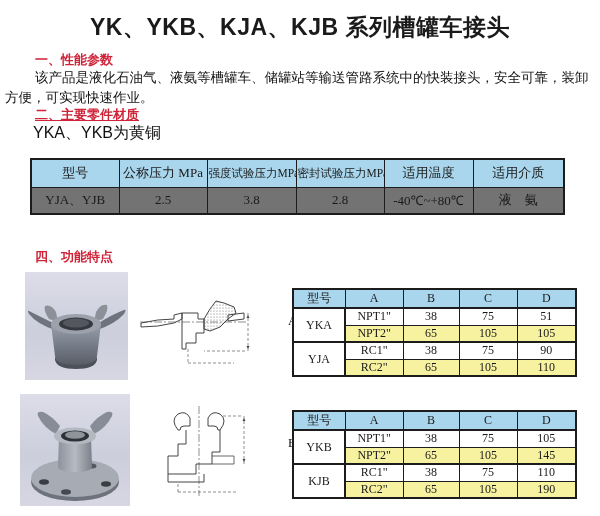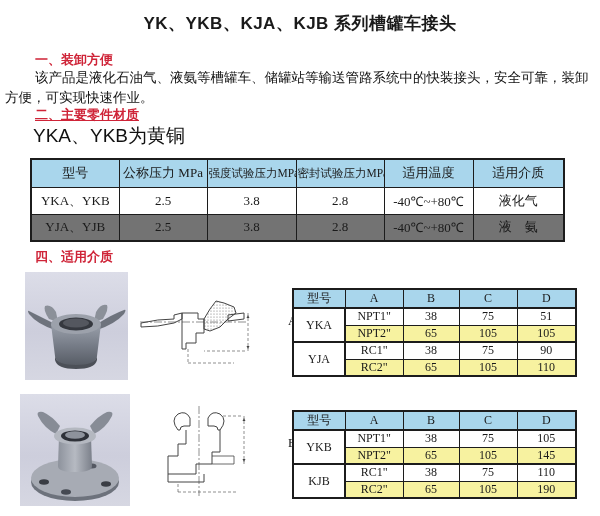--- a/index.html
+++ b/index.html
@@ -4,35 +4,35 @@
 <style>
   * { margin:0; padding:0; box-sizing:border-box; }
   html,body { background:#e8e8e8; }
   .page {
     position:relative; width:600px; height:516px; margin:0 auto;
     background:#ffffff; overflow:hidden;
     font-family:"Liberation Sans", sans-serif; color:#1a1a1a;
   }
   .title {
     position:absolute; top:12px; left:0; width:600px;
-    text-align:center; font-size:17px; font-weight:bold; letter-spacing:0.5px;
+    text-align:center; font-size:23px; font-weight:bold; letter-spacing:0.5px;
   }
   .sec-heading {
     position:absolute; left:35px; color:#cf2438; font-weight:bold; font-size:13px;
   }
   .h1 { top:51px; }
   .h2 { top:106px;text-decoration:underline; }
   .h3 { top:140px; }
   .h4 { top:248px; }
   .body-text {
     position:absolute; left:5px; top:68px; width:588px;
     font-size:13.5px; line-height:20px; text-indent:30px; color:#111;
   }
   .materials {
-    position:absolute; left:33px; top:123px; font-size:19px; color:#111;
+    position:absolute; left:33px; top:123px; font-size:16px; color:#111;
     display:flex; gap:48px;
   }
   
   table { border-collapse:collapse; table-layout:fixed; }
   .perf-table {
     position:absolute; left:30px; top:158px; width:533px;
     font-family:"Liberation Serif", serif; font-size:13px;
   }
   .perf-table th, .perf-table td {
     border:1.5px solid #1c1c1c; text-align:center; vertical-align:middle;
@@ -73,21 +73,21 @@
   .drawing-b { left:148px; top:404px; width:106px; height:98px; }
   svg { display:block; width:100%; height:100%; }
 </style>
 </head>
 <body>
 
 <div class="page">
 
   <div class="title">YK、YKB、KJA、KJB 系列槽罐车接头</div>
 
-  <div class="sec-heading h1">一、装卸方便</div>
+  <div class="sec-heading h1">一、性能参数</div>
   <div class="body-text">该产品是液化石油气、液氨等槽罐车、储罐站等输送管路系统中的快装接头，安全可靠，装卸方便，可实现快速作业。</div>
 
   <div class="sec-heading h2">二、主要零件材质</div>
   <div class="materials">
     <span>YKA、YKB为黄铜</span>
   </div>
 
 
   <table class="perf-table">
     <colgroup>
@@ -102,40 +102,32 @@
       <tr>
         <th>型号</th>
         <th>公称压力 MPa</th>
         <th class="small-hdr">强度试验压力MPa</th>
         <th class="small-hdr">密封试验压力MPa</th>
         <th>适用温度</th>
         <th>适用介质</th>
       </tr>
     </thead>
     <tbody>
-      <tr>
-        <td>YKA、YKB</td>
-        <td>2.5</td>
-        <td>3.8</td>
-        <td>2.8</td>
-        <td>-40℃~+80℃</td>
-        <td>液化气</td>
-      </tr>
       <tr class="row-yellow">
         <td>YJA、YJB</td>
         <td>2.5</td>
         <td>3.8</td>
         <td>2.8</td>
         <td>-40℃~+80℃</td>
         <td>液　氨</td>
       </tr>
     </tbody>
   </table>
 
-  <div class="sec-heading h4">四、适用介质</div>
+  <div class="sec-heading h4">四、功能特点</div>
 
   <div class="photo photo-a">
     <svg viewBox="0 0 103 108">
       <defs>
         <linearGradient id="mA" x1="0" y1="0" x2="0" y2="1">
           <stop offset="0" stop-color="#9aa0ab"></stop>
             <stop offset="0.5" stop-color="#777d88"></stop>
             <stop offset="1" stop-color="#565b64"></stop>
         </linearGradient>
       </defs>

